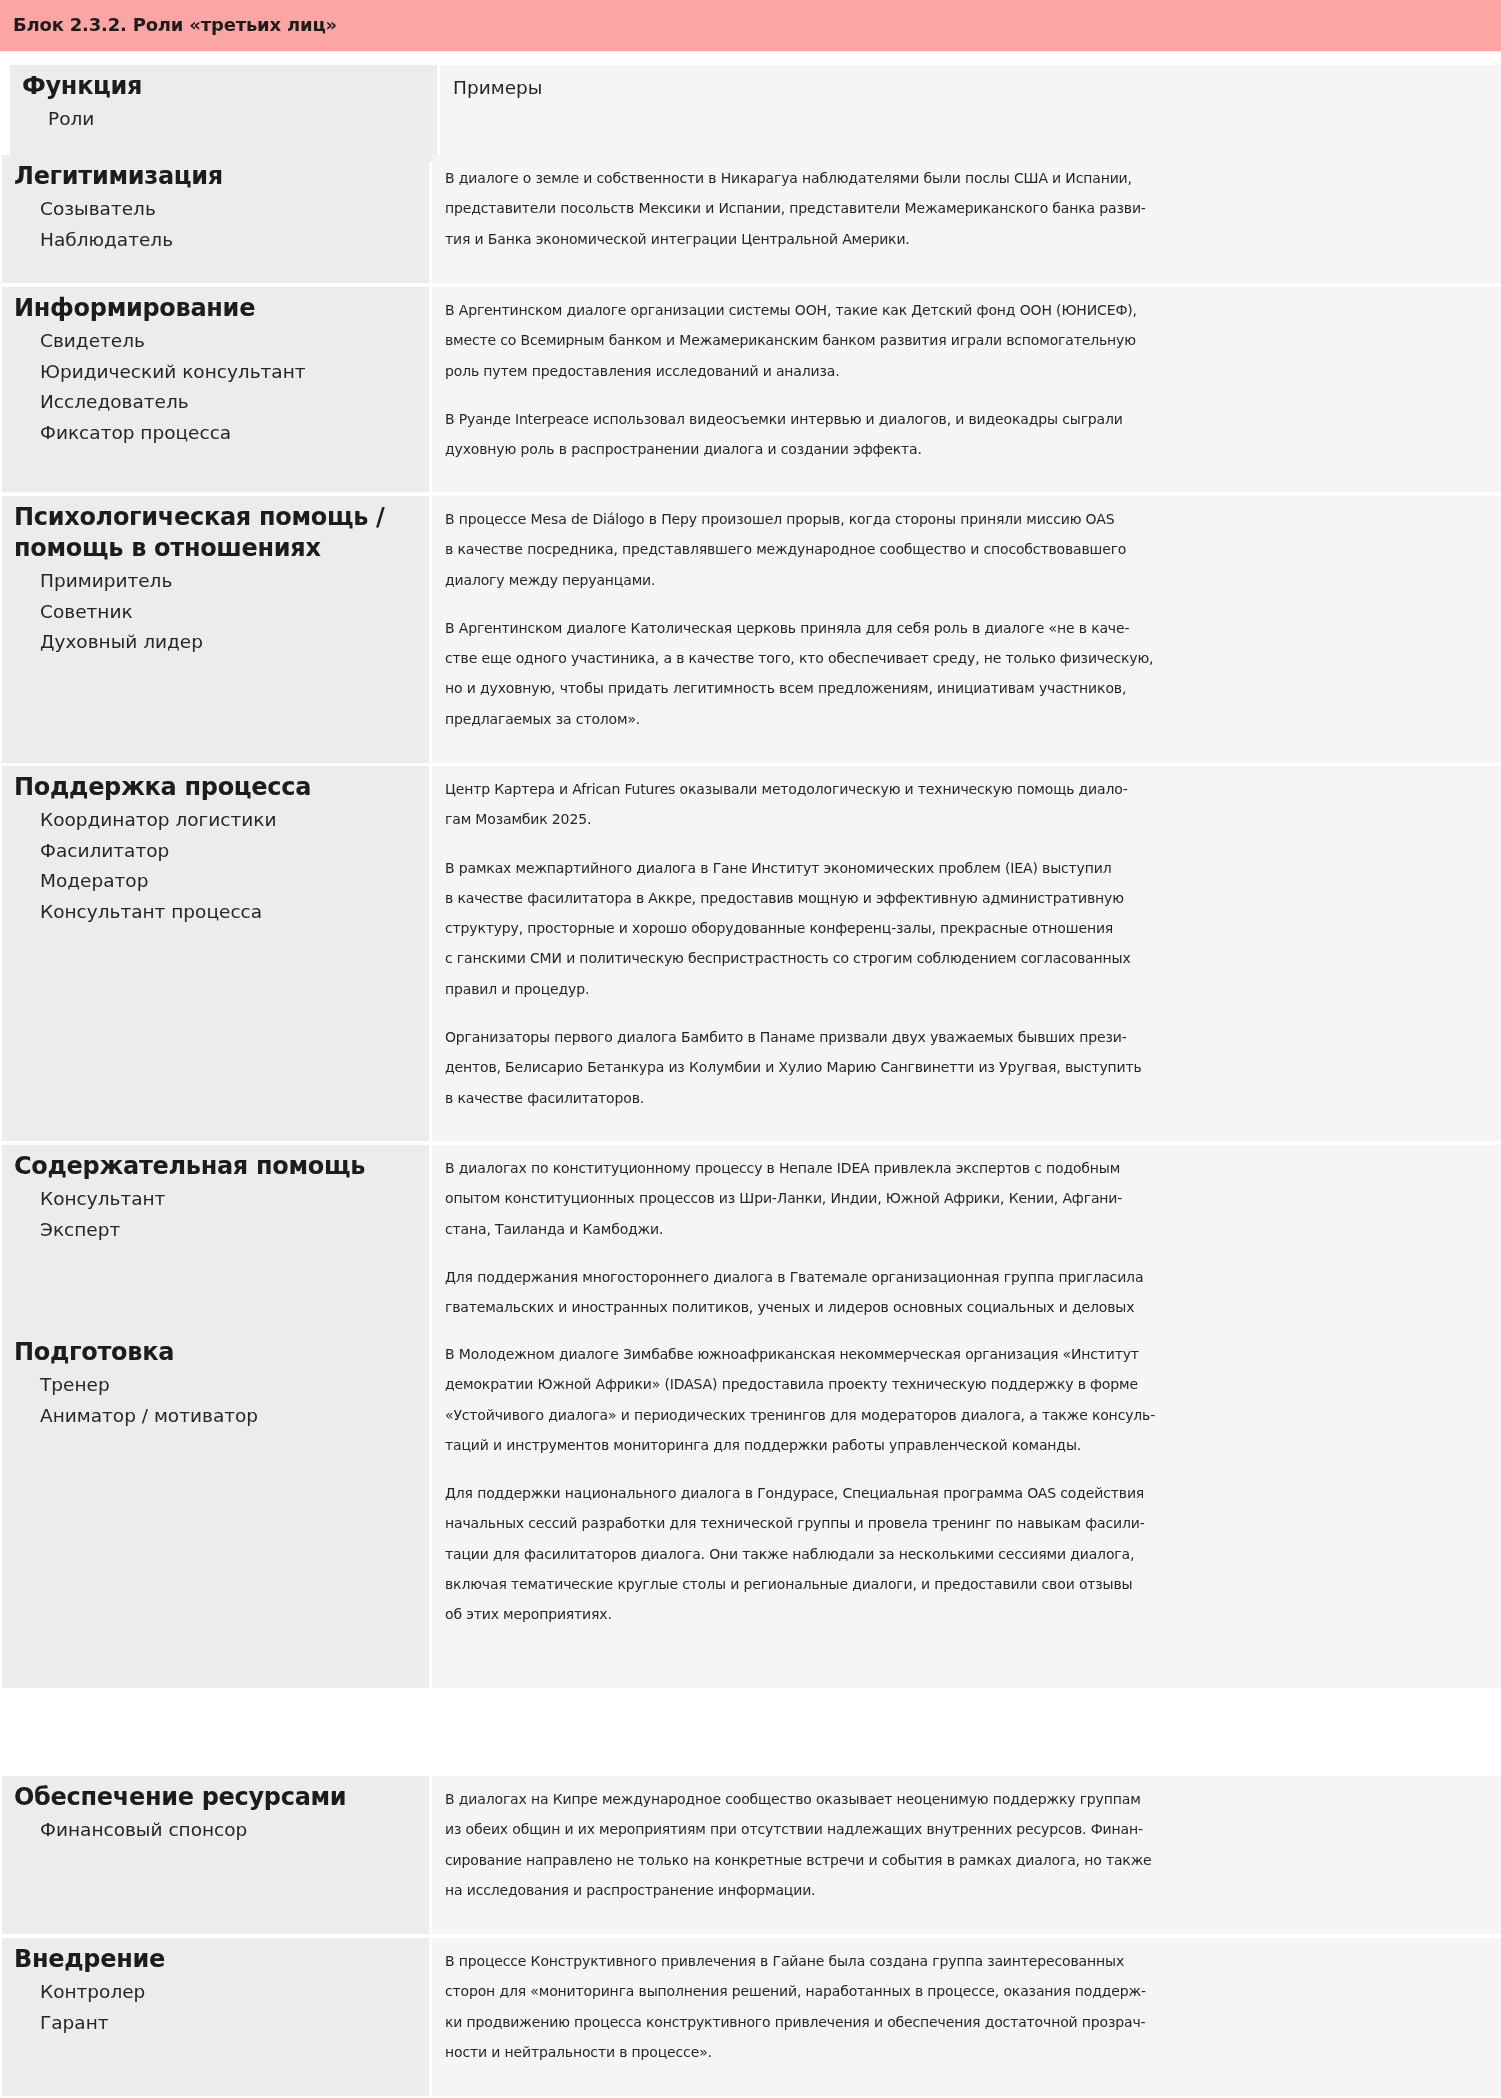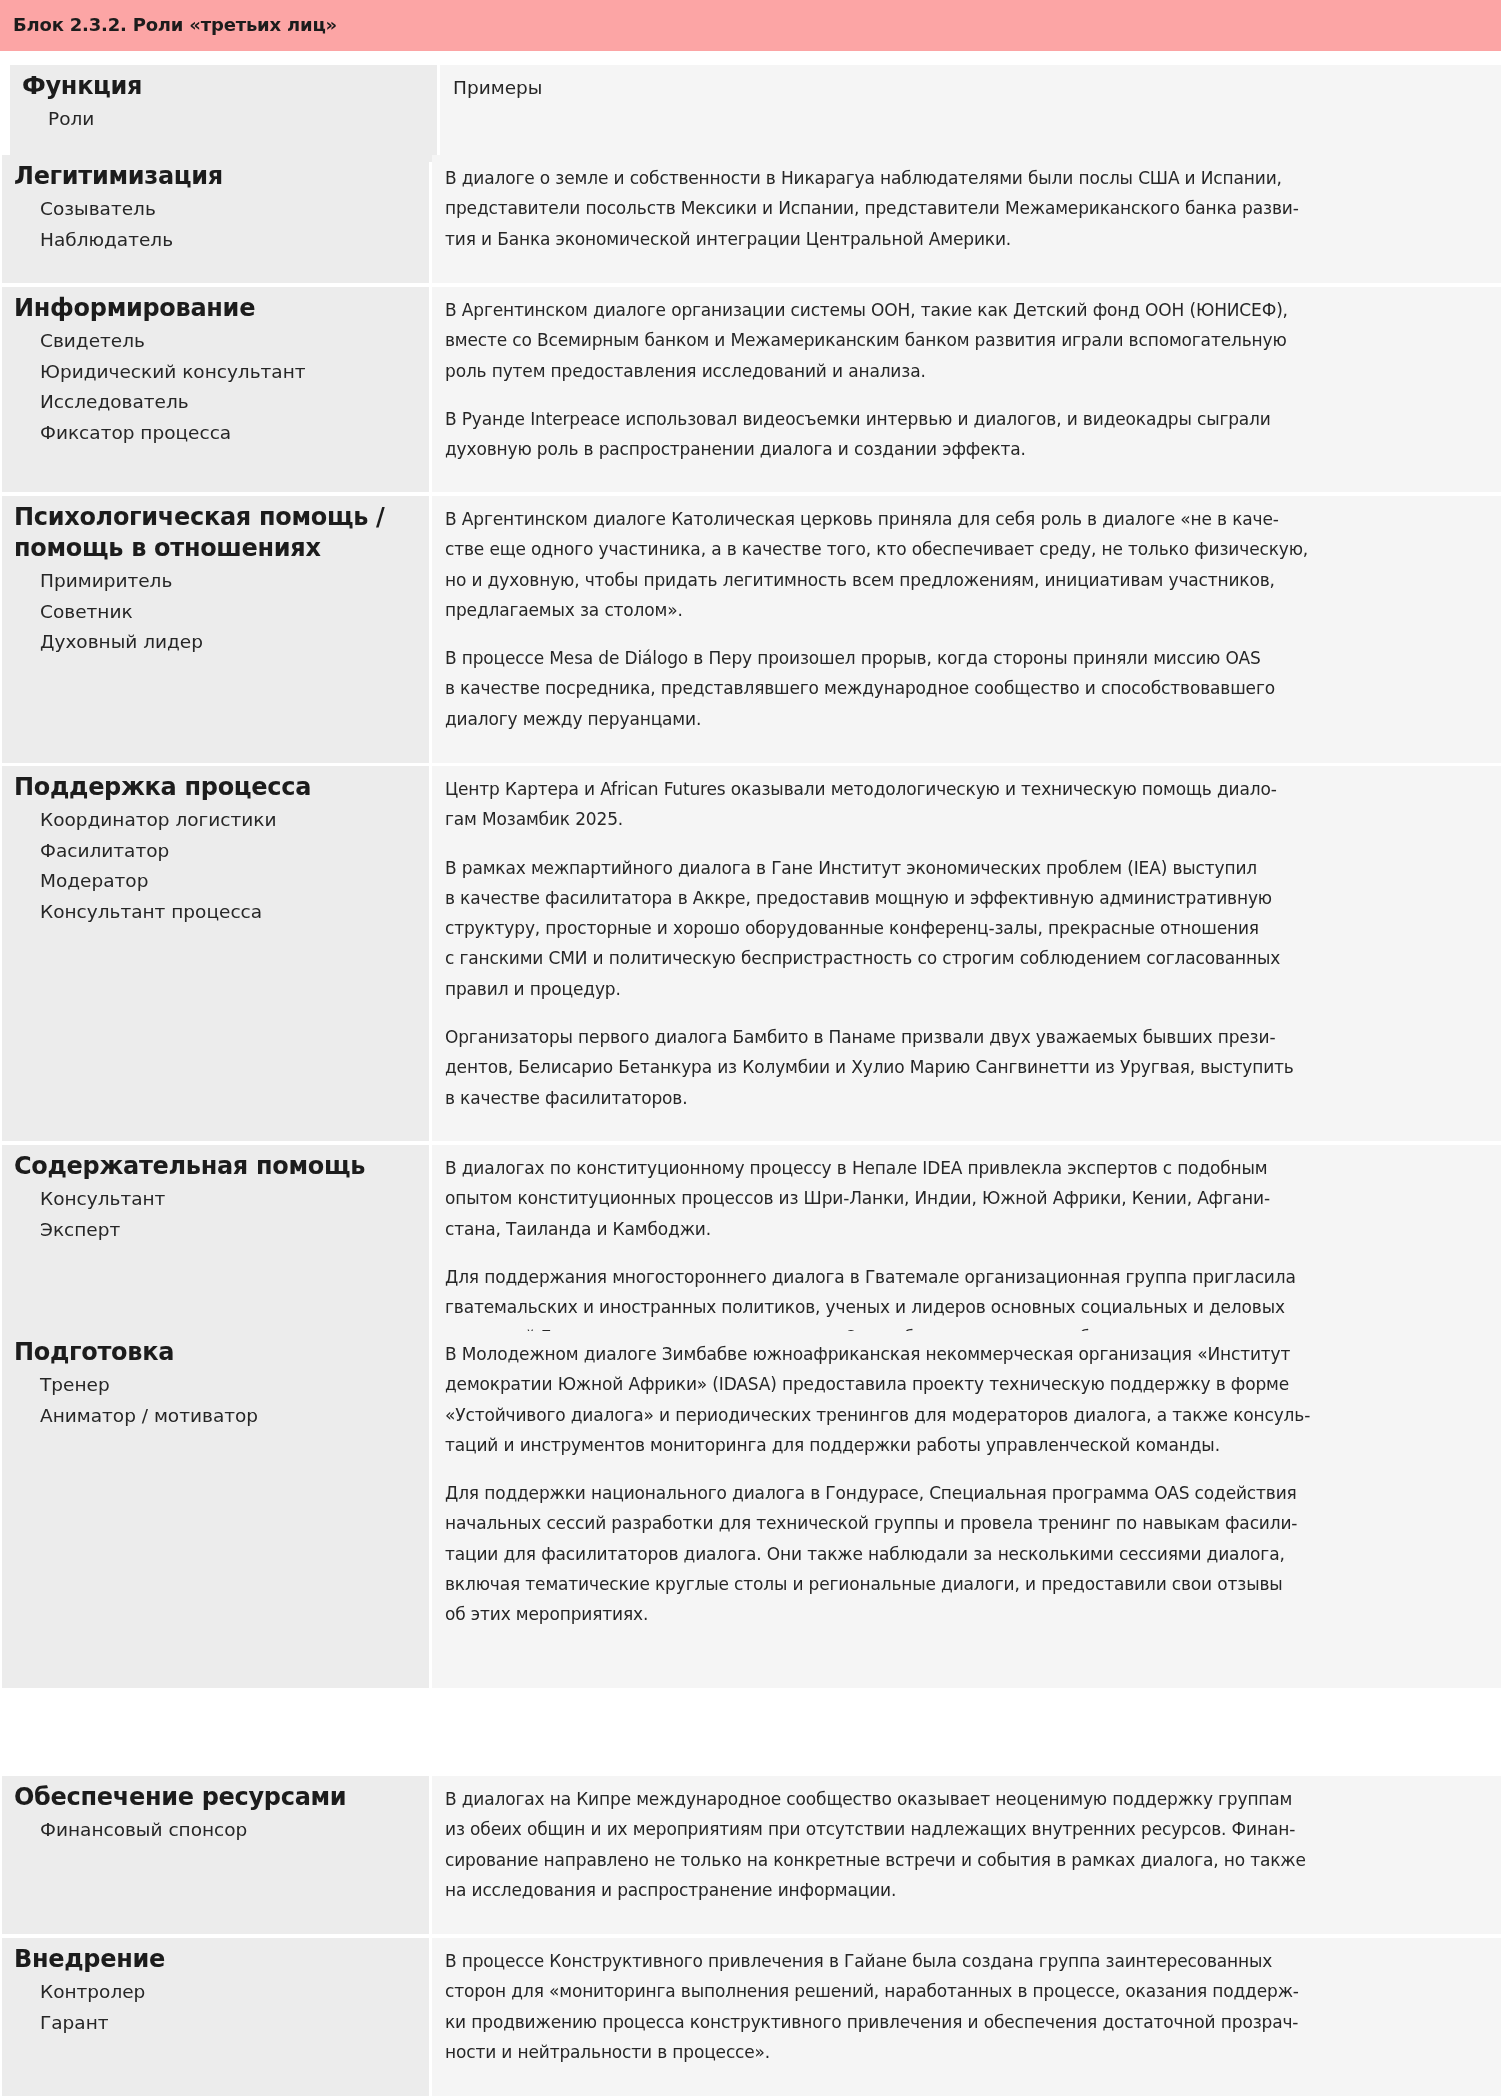--- a/index.html
+++ b/index.html
@@ -22,21 +22,21 @@
     position: absolute; left: 432px; top: 0; bottom: 0; right: 0;
     background: #f5f5f5; box-sizing: border-box; padding: 8px 0 0 13px;
   }
   .fn-title {
     font-size: 24px; font-weight: bold; line-height: 31px; color: #1c1c1c;
     letter-spacing: -0.3px;
   }
   .roles { margin-top: 2px; padding-left: 26px; }
   .role { font-size: 18.5px; line-height: 30.5px; color: #262626; }
   .para { margin-bottom: 18px; }
-  .line { font-size: 17px; line-height: 30.3px; color: #262626; white-space: nowrap; letter-spacing: -0.15px; }
+  .line { font-size: 14px; line-height: 30.3px; color: #262626; white-space: nowrap; letter-spacing: -0.15px; }
   .hdr-text { font-size: 18.5px; line-height: 30px; color: #262626; margin-top: 4px; }
 </style>
 </head>
 <body>
 
 <div class="block-header">Блок 2.3.2. Роли «третьих лиц»</div>
 
 <div class="row" style="top:65px;height:97px;margin-left:8px;">
   <div class="cell-left">
     <div class="fn-title">Функция</div>
@@ -93,29 +93,29 @@
         <div class="fn-title">Психологическая помощь /</div>
         <div class="fn-title">помощь в отношениях</div>
         <div class="roles">
           <div class="role">Примиритель</div>
           <div class="role">Советник</div>
           <div class="role">Духовный лидер</div>
         </div>
       </div>
       <div class="cell-right">
         <div class="para">
+          <div class="line">В процессе Mesa de Diálogo в Перу произошел прорыв, когда стороны приняли миссию OAS</div>
+          <div class="line">в качестве посредника, представлявшего международное сообщество и способствовавшего</div>
+          <div class="line">диалогу между перуанцами.</div>
+        </div>
+        <div class="para">
           <div class="line">В Аргентинском диалоге Католическая церковь приняла для себя роль в диалоге «не в каче-</div>
           <div class="line">стве еще одного участиника, а в качестве того, кто обеспечивает среду, не только физическую,</div>
           <div class="line">но и духовную, чтобы придать легитимность всем предложениям, инициативам участников,</div>
           <div class="line">предлагаемых за столом».</div>
-        </div>
-        <div class="para">
-          <div class="line">В процессе Mesa de Diálogo в Перу произошел прорыв, когда стороны приняли миссию OAS</div>
-          <div class="line">в качестве посредника, представлявшего международное сообщество и способствовавшего</div>
-          <div class="line">диалогу между перуанцами.</div>
         </div>
       </div>
     </div>
     <div class="row" style="top: 766px; height: 375px;">
       <div class="cell-left">
         <div class="fn-title">Поддержка процесса</div>
         <div class="roles">
           <div class="role">Координатор логистики</div>
           <div class="role">Фасилитатор</div>
           <div class="role">Модератор</div>

